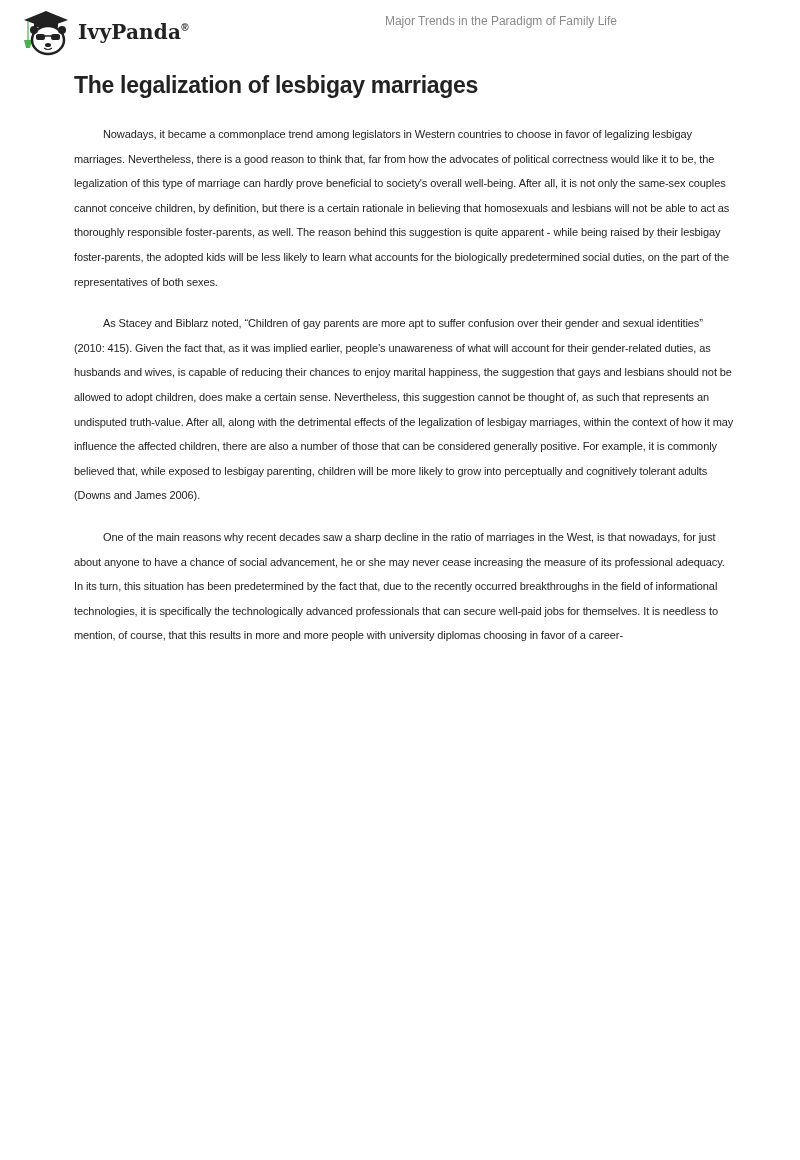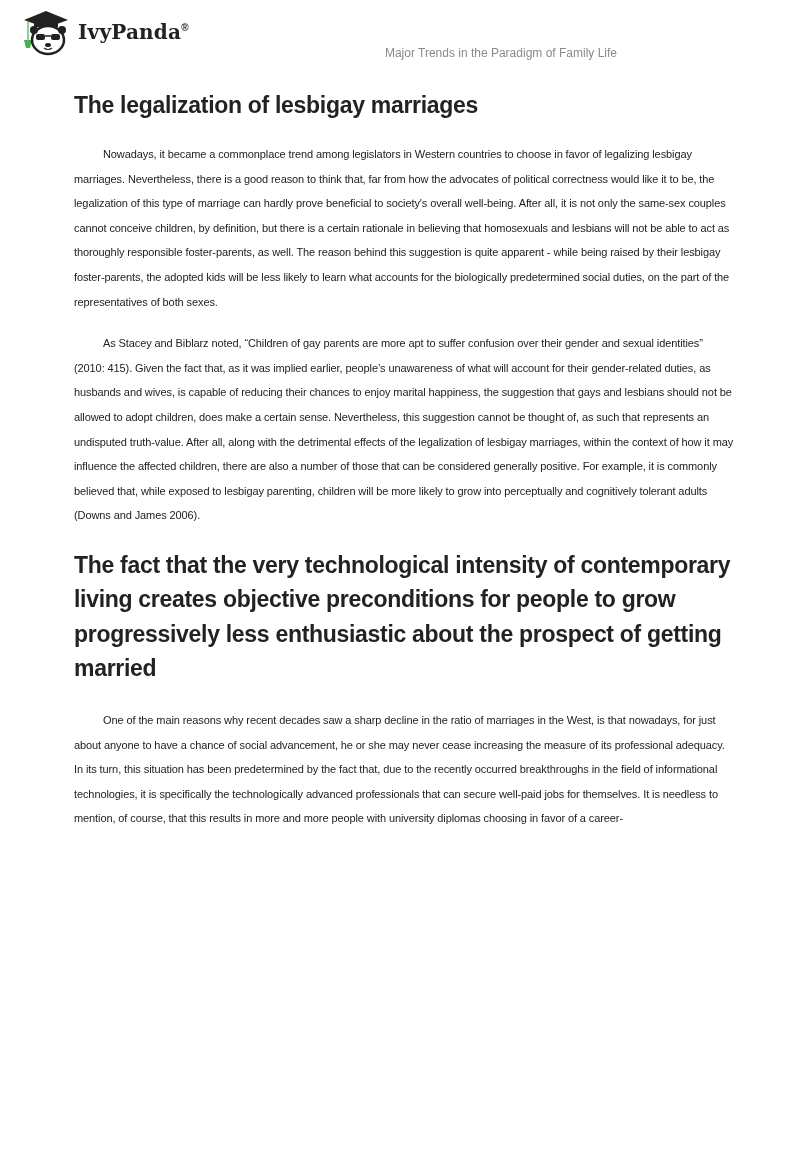--- a/index.html
+++ b/index.html
@@ -2,22 +2,22 @@
 <html><head>
 <meta charset="utf-8">
 <style>
   html, body { margin: 0; padding: 0; background: #ffffff; }
   body { width: 800px; height: 1160px; position: relative; overflow: hidden; font-family: "Liberation Sans", sans-serif; color: #222222; }
   .header { position: absolute; left: 0; top: 0; width: 649px; height: 56px; }
   .logo { position: absolute; left: 18px; top: 8px; display: flex; align-items: center; }
   .logo svg { width: 56px; height: 48px; }
   .logo-text { font-family: "DejaVu Serif", serif; font-weight: bold; font-size: 20px; color: #222; margin-left: 4px; letter-spacing: 0.2px; }
   .logo-text sup { font-size: 10px; font-family: "Liberation Sans", sans-serif; }
-  .header-title { position: absolute; right: 32px; top: 14px; font-size: 12px; color: #8a8a8a; margin-top: 32px; }
-  .content { position: absolute; left: 74px; top: 88px; width: 660px; }
+  .header-title { position: absolute; right: 32px; top: 14px; font-size: 12px; color: #8a8a8a; }
+  .content { position: absolute; left: 74px; top: 68px; width: 660px; }
   h2 { font-family: "Liberation Sans", sans-serif; font-weight: bold; color: #222; margin: 0; }
   .h-first { font-size: 23px; line-height: 34px; margin-bottom: 20px; letter-spacing: -0.3px; }
   .h-second { font-size: 23px; line-height: 34.5px; margin-top: 20px; margin-bottom: 22px; letter-spacing: -0.3px; }
   p { font-size: 11px; line-height: 24.6px; margin: 0 0 17px 0; text-indent: 29px; color: #222; letter-spacing: -0.1px; }
   .footer-url { position: absolute; right: 32px; top: 1188px; font-size: 11px; color: #a0a0a0; }
 </style>
 </head>
 <body>
 
 <div class="header">
@@ -42,17 +42,16 @@
     </svg>
     <span class="logo-text"><span>IvyPanda</span><sup>®</sup></span>
   </div>
   <div class="header-title">Major Trends in the Paradigm of Family Life</div>
 </div>
 
 <div class="content">
   <h2 class="h-first">The legalization of lesbigay marriages</h2>
   <p>Nowadays, it became a commonplace trend among legislators in Western countries to choose in favor of legalizing lesbigay marriages. Nevertheless, there is a good reason to think that, far from how the advocates of political correctness would like it to be, the legalization of this type of marriage can hardly prove beneficial to society's overall well-being. After all, it is not only the same-sex couples cannot conceive children, by definition, but there is a certain rationale in believing that homosexuals and lesbians will not be able to act as thoroughly responsible foster-parents, as well. The reason behind this suggestion is quite apparent - while being raised by their lesbigay foster-parents, the adopted kids will be less likely to learn what accounts for the biologically predetermined social duties, on the part of the representatives of both sexes.</p>
   <p>As Stacey and Biblarz noted, “Children of gay parents are more apt to suffer confusion over their gender and sexual identities” (2010: 415). Given the fact that, as it was implied earlier, people’s unawareness of what will account for their gender-related duties, as husbands and wives, is capable of reducing their chances to enjoy marital happiness, the suggestion that gays and lesbians should not be allowed to adopt children, does make a certain sense. Nevertheless, this suggestion cannot be thought of, as such that represents an undisputed truth-value. After all, along with the detrimental effects of the legalization of lesbigay marriages, within the context of how it may influence the affected children, there are also a number of those that can be considered generally positive. For example, it is commonly believed that, while exposed to lesbigay parenting, children will be more likely to grow into perceptually and cognitively tolerant adults (Downs and James 2006).</p>
-  <h2 class="h-second">The fact that the very technological intensity of contemporary living creates objective preconditions for people to grow progressively less enthusiastic about the prospect of getting married</h2>
   <p>One of the main reasons why recent decades saw a sharp decline in the ratio of marriages in the West, is that nowadays, for just about anyone to have a chance of social advancement, he or she may never cease increasing the measure of its professional adequacy. In its turn, this situation has been predetermined by the fact that, due to the recently occurred breakthroughs in the field of informational technologies, it is specifically the technologically advanced professionals that can secure well-paid jobs for themselves. It is needless to mention, of course, that this results in more and more people with university diplomas choosing in favor of a career-</p>
 </div>
 
 <div class="footer-url">https://ivypanda.com/essays/major-trends-in-the-paradigm-of-family-life/</div>
 
 </body></html>

